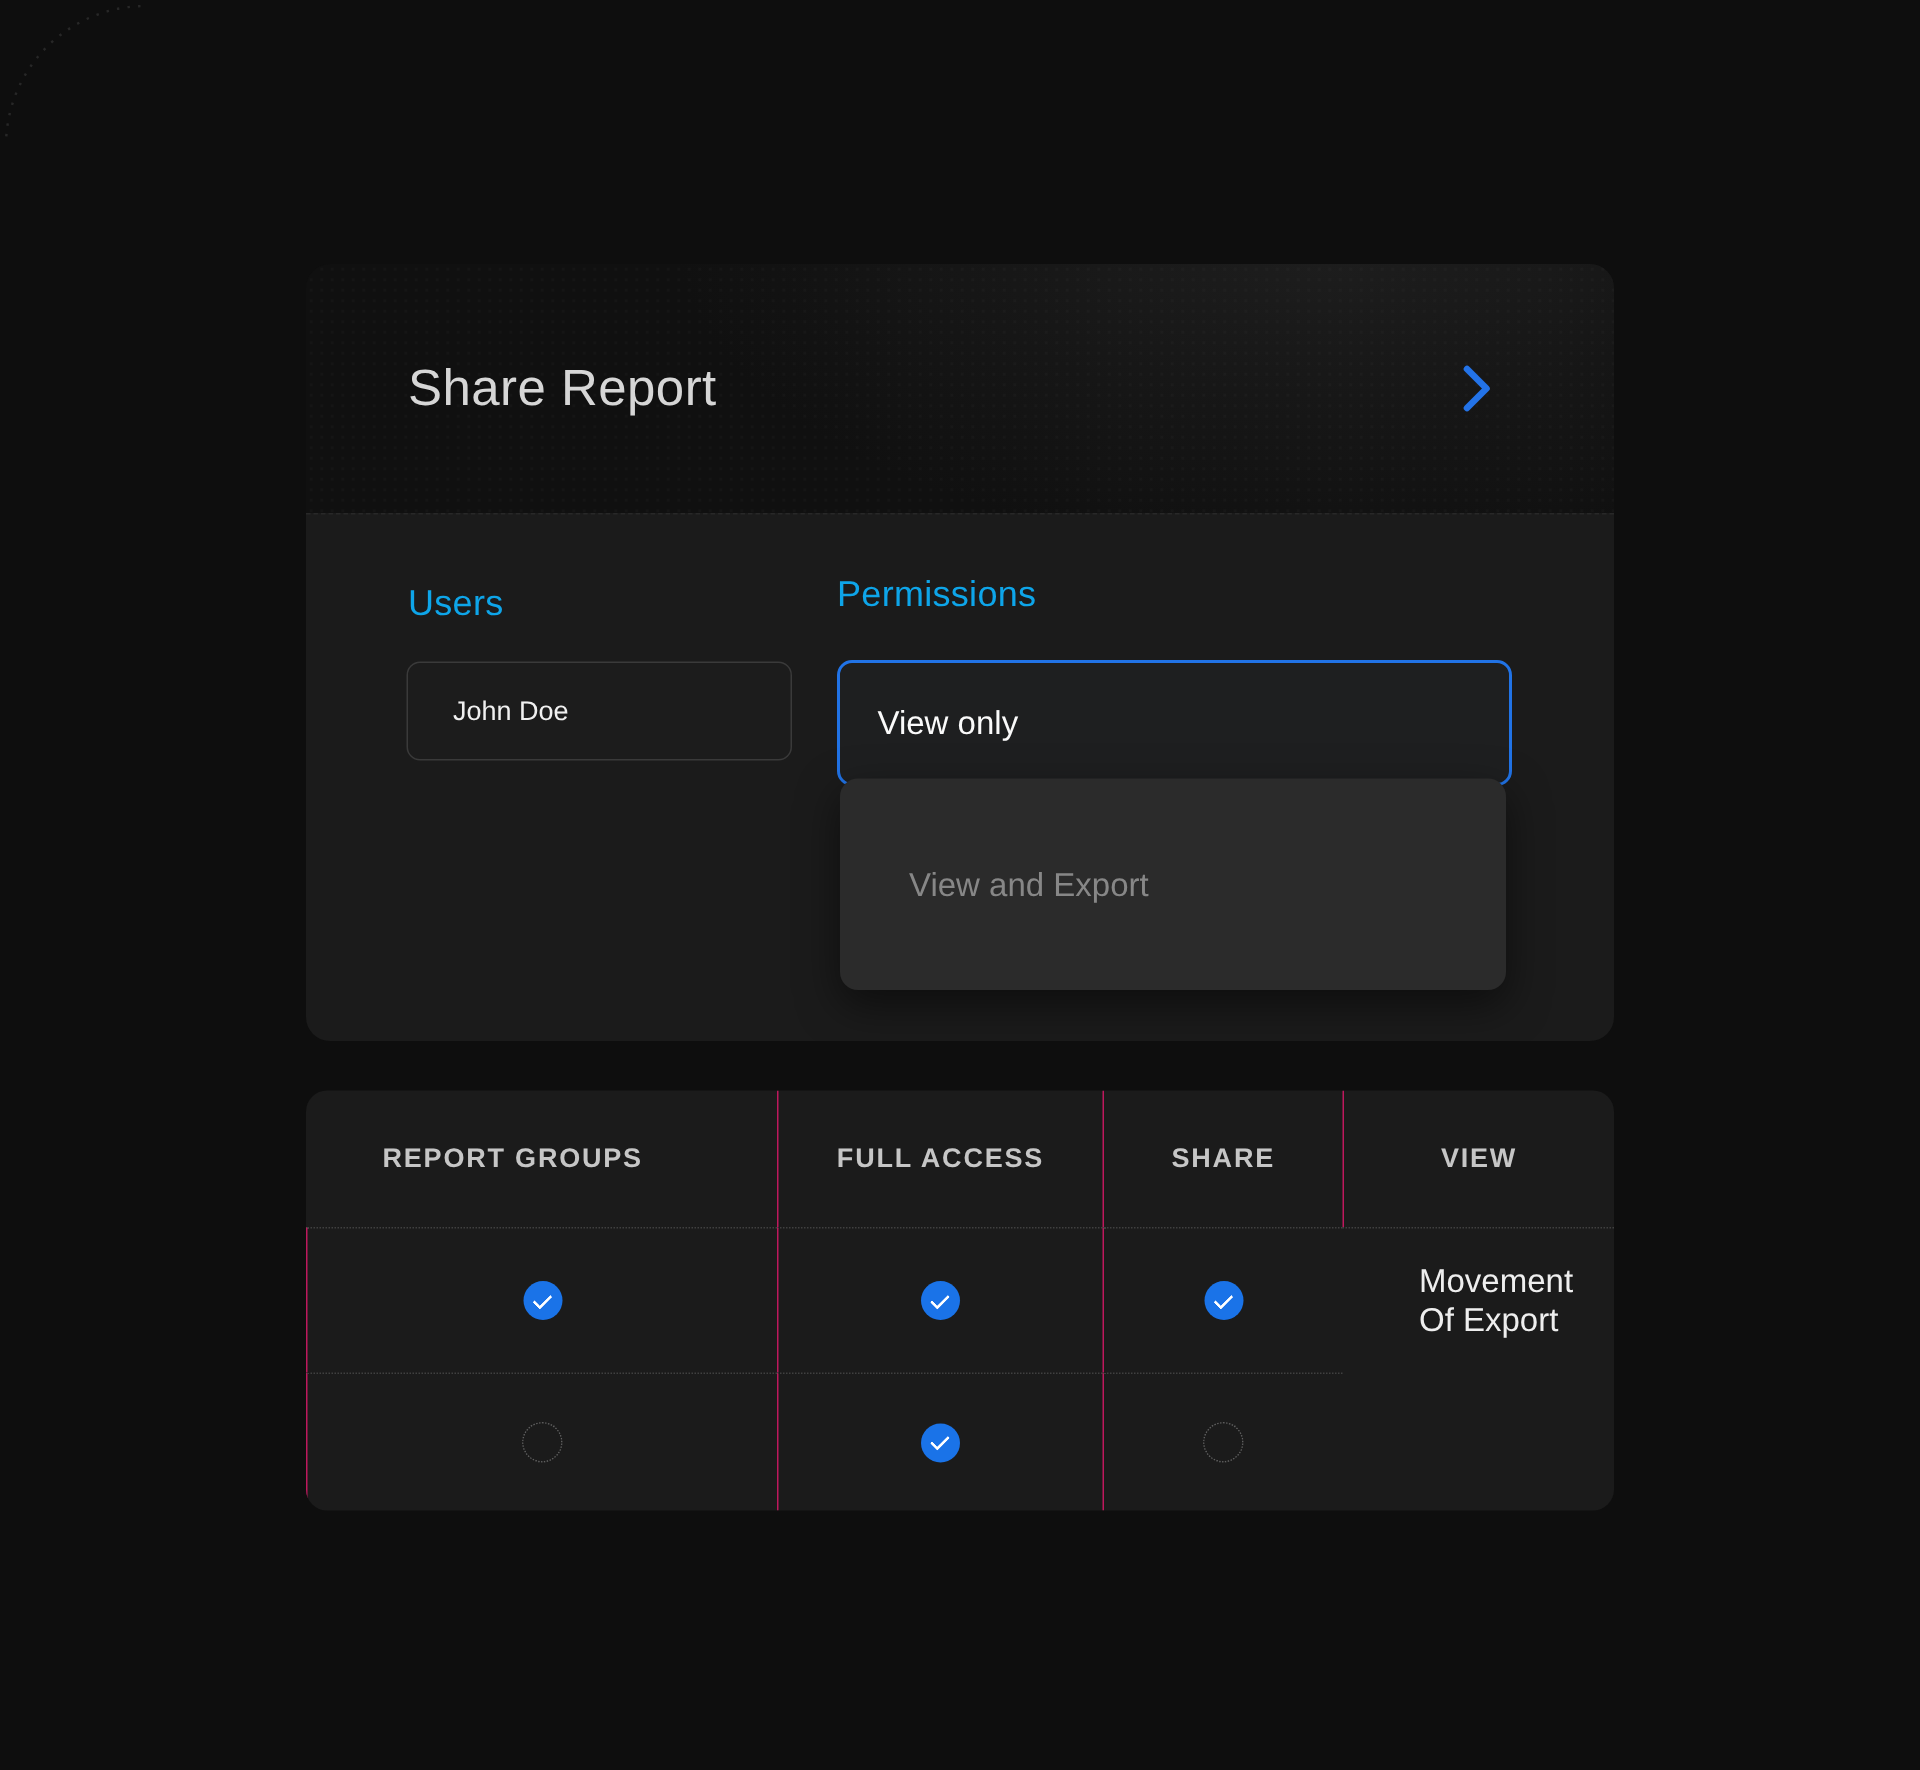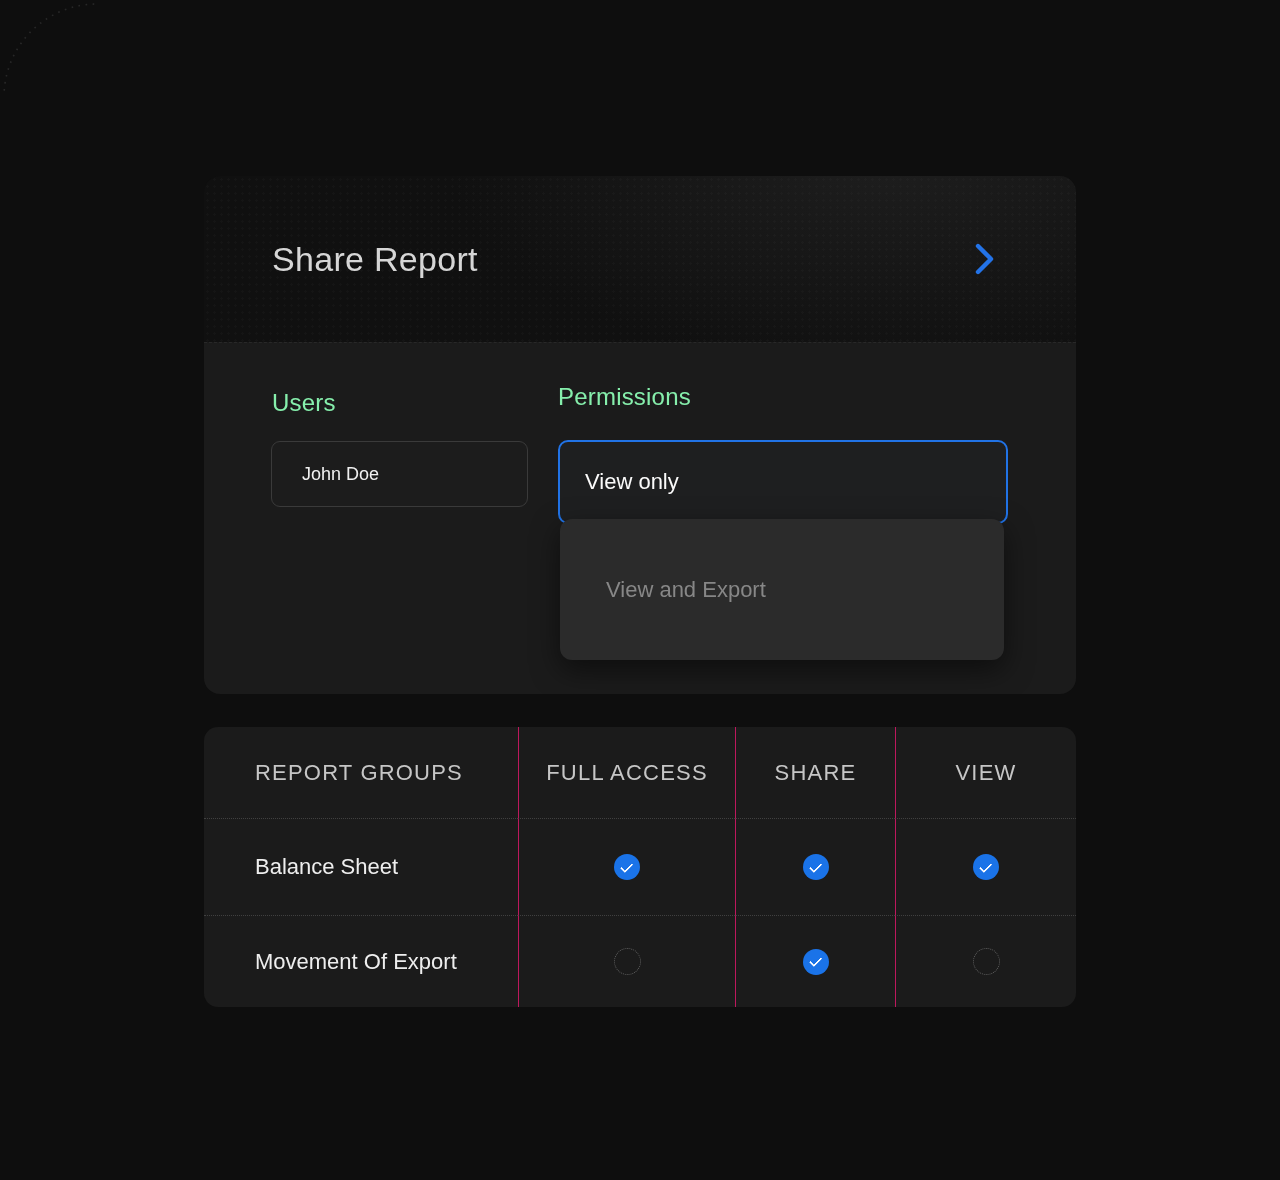--- a/index.html
+++ b/index.html
@@ -41,21 +41,21 @@
     display: flex; align-items: center; justify-content: center;
   }
   .card-body {
     height: 352px;
     background: #1b1b1b;
     border-top: 1px dashed #282828;
     position: relative;
   }
   .field-label {
     position: absolute;
-    font-size: 24px; font-weight: 500; color: #86efac; letter-spacing: .2px;
+    font-size: 24px; font-weight: 500; color: #0ea5e9; letter-spacing: .2px;
   }
   .label-users { left: 68px; top: 46px; }
   .label-permissions { left: 354px; top: 40px; }
 
   .users-box {
     position: absolute; left: 67px; top: 98px;
     width: 257px; height: 66px;
     border: 1px solid #3a3a3a; border-radius: 9px;
     background: #1c1c1c;
     display: flex; align-items: center;
@@ -101,21 +101,21 @@
     grid-template-columns: 314px 217px 160px 181px;
     grid-template-rows: 91px 97px 92px;
   }
   .t-cell {
     display: flex; align-items: center; justify-content: center;
   }
   .t-cell.first { justify-content: flex-start; padding-left: 51px; }
   .t-cell.col-border { border-left: 1px solid #be185d; }
   .t-cell.row-border { border-top: 1px dotted #404040; }
   .t-head {
-    font-size: 22px; color: #c6c6c6; letter-spacing: 1.2px; font-weight: 400;
+    font-size: 18px; color: #c6c6c6; letter-spacing: 1.2px; font-weight: 700;
   }
   .t-label { font-size: 22px; color: #eeeeee; }
 
   .checkbox {
     width: 26px; height: 26px; border-radius: 50%;
     display: flex; align-items: center; justify-content: center;
     cursor: pointer;
   }
   .checkbox.checked { background: #1a73e8; }
   .checkbox.checked::after {
@@ -166,21 +166,20 @@
 </div>
   </div>
 </section>
 
 <section class="table-card" id="table-card">
   <div class="t-cell t-head first">REPORT GROUPS</div>
   <div class="t-cell t-head col-border">FULL ACCESS</div>
   <div class="t-cell t-head col-border">SHARE</div>
   <div class="t-cell t-head col-border">VIEW</div>
 
-  <div class="t-cell first row-border t-label">Balance Sheet</div>
   <div class="t-cell col-border row-border">
     <span class="checkbox checked"></span>
   </div>
   <div class="t-cell col-border row-border">
     <span class="checkbox checked"></span>
   </div>
   <div class="t-cell col-border row-border">
     <span class="checkbox checked"></span>
   </div>
 

